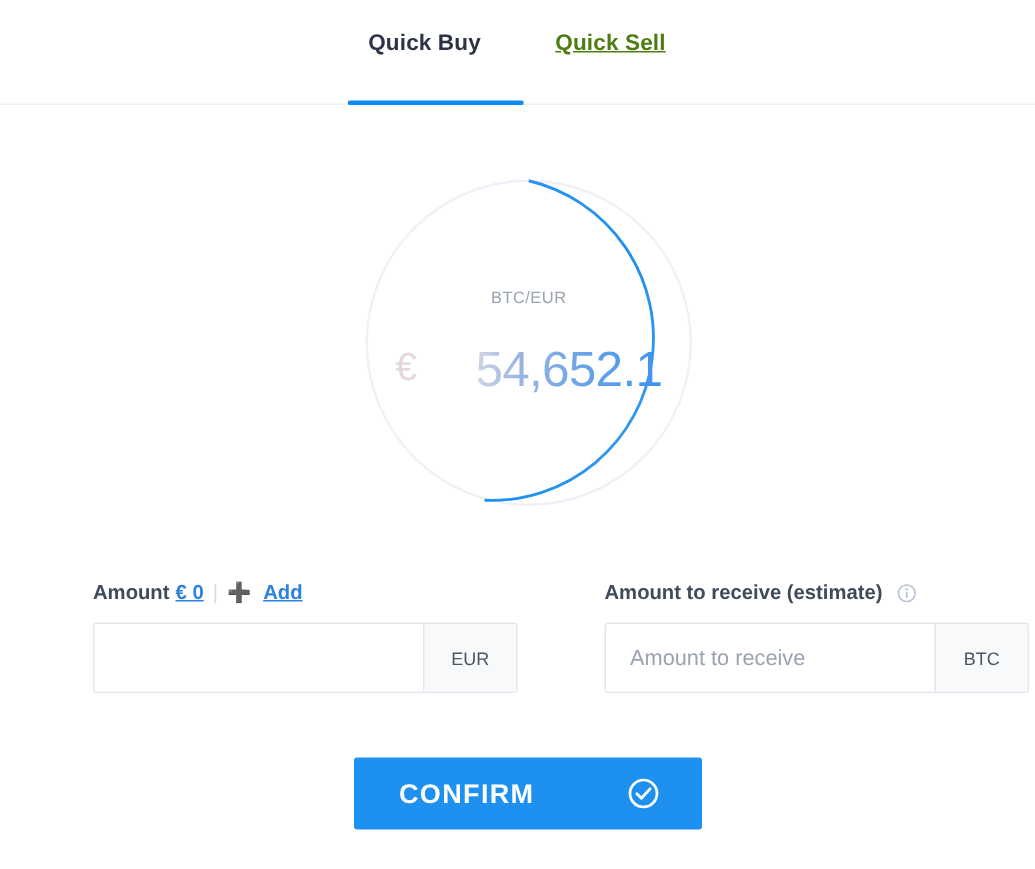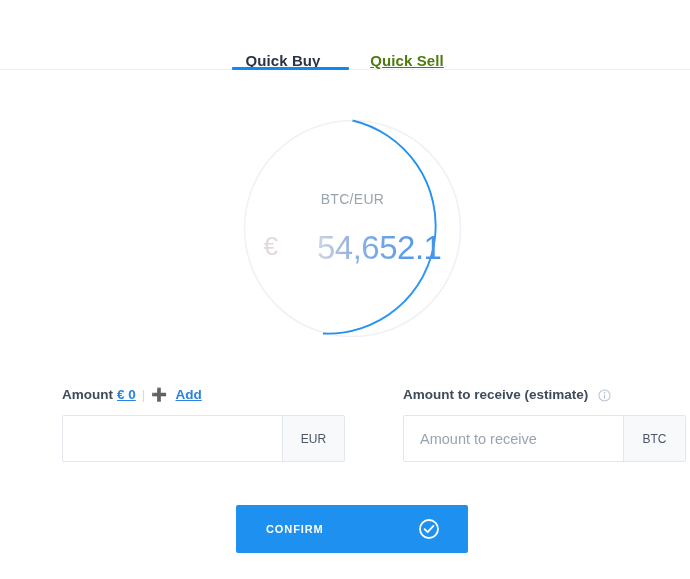--- a/index.html
+++ b/index.html
@@ -15,21 +15,21 @@
     overflow: hidden;
     position: relative;
   }
 
   
   .tab-bar {
     position: relative;
     height: 69px;
     border-bottom: 1px solid #edf0f3;
     display: flex;
-    align-items: flex-end;
+    align-items: flex-start;
     justify-content: center;
   }
   .tab {
     position: relative;
     padding: 20px 0 0 0;
     font-size: 15px;
     font-weight: bold;
     letter-spacing: 0.1px;
     cursor: pointer;
     text-align: center;
@@ -71,21 +71,21 @@
     left: 0;
     top: 0;
     width: 219px;
     height: 221px;
     display: flex;
     flex-direction: column;
     align-items: center;
     justify-content: center;
   }
   .pair-label {
-    font-size: 14px;
+    font-size: 11px;
     color: #9aa3b0;
     letter-spacing: 0.3px;
     margin-bottom: 22px;
     font-weight: normal;
   }
   .price-line {
     display: flex;
     align-items: baseline;
     white-space: nowrap;
   }
@@ -203,21 +203,21 @@
     position: absolute;
     left: 236px;
     top: 505px;
     width: 232px;
     height: 48px;
     background: #1e90f0;
     border: 0;
     border-radius: 2px;
     color: #fff;
     font-family: "Liberation Sans", sans-serif;
-    font-size: 11px;
+    font-size: 18px;
     font-weight: bold;
     letter-spacing: 0.9px;
     display: flex;
     align-items: center;
     justify-content: space-between;
     padding: 0 28px 0 30px;
     box-sizing: border-box;
     cursor: pointer;
   }
   .confirm-btn .check {

